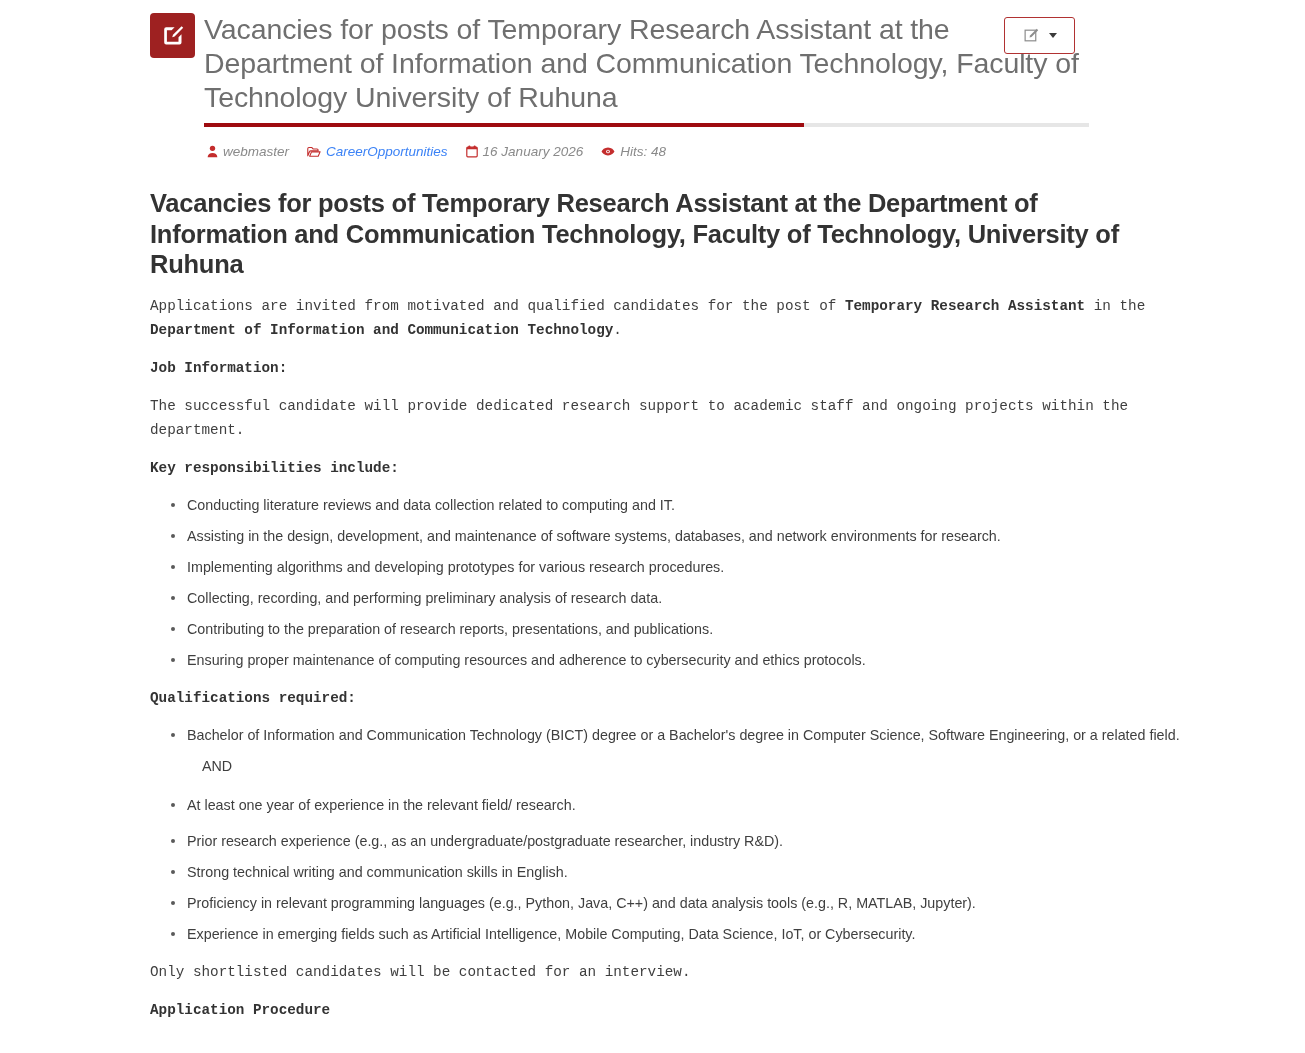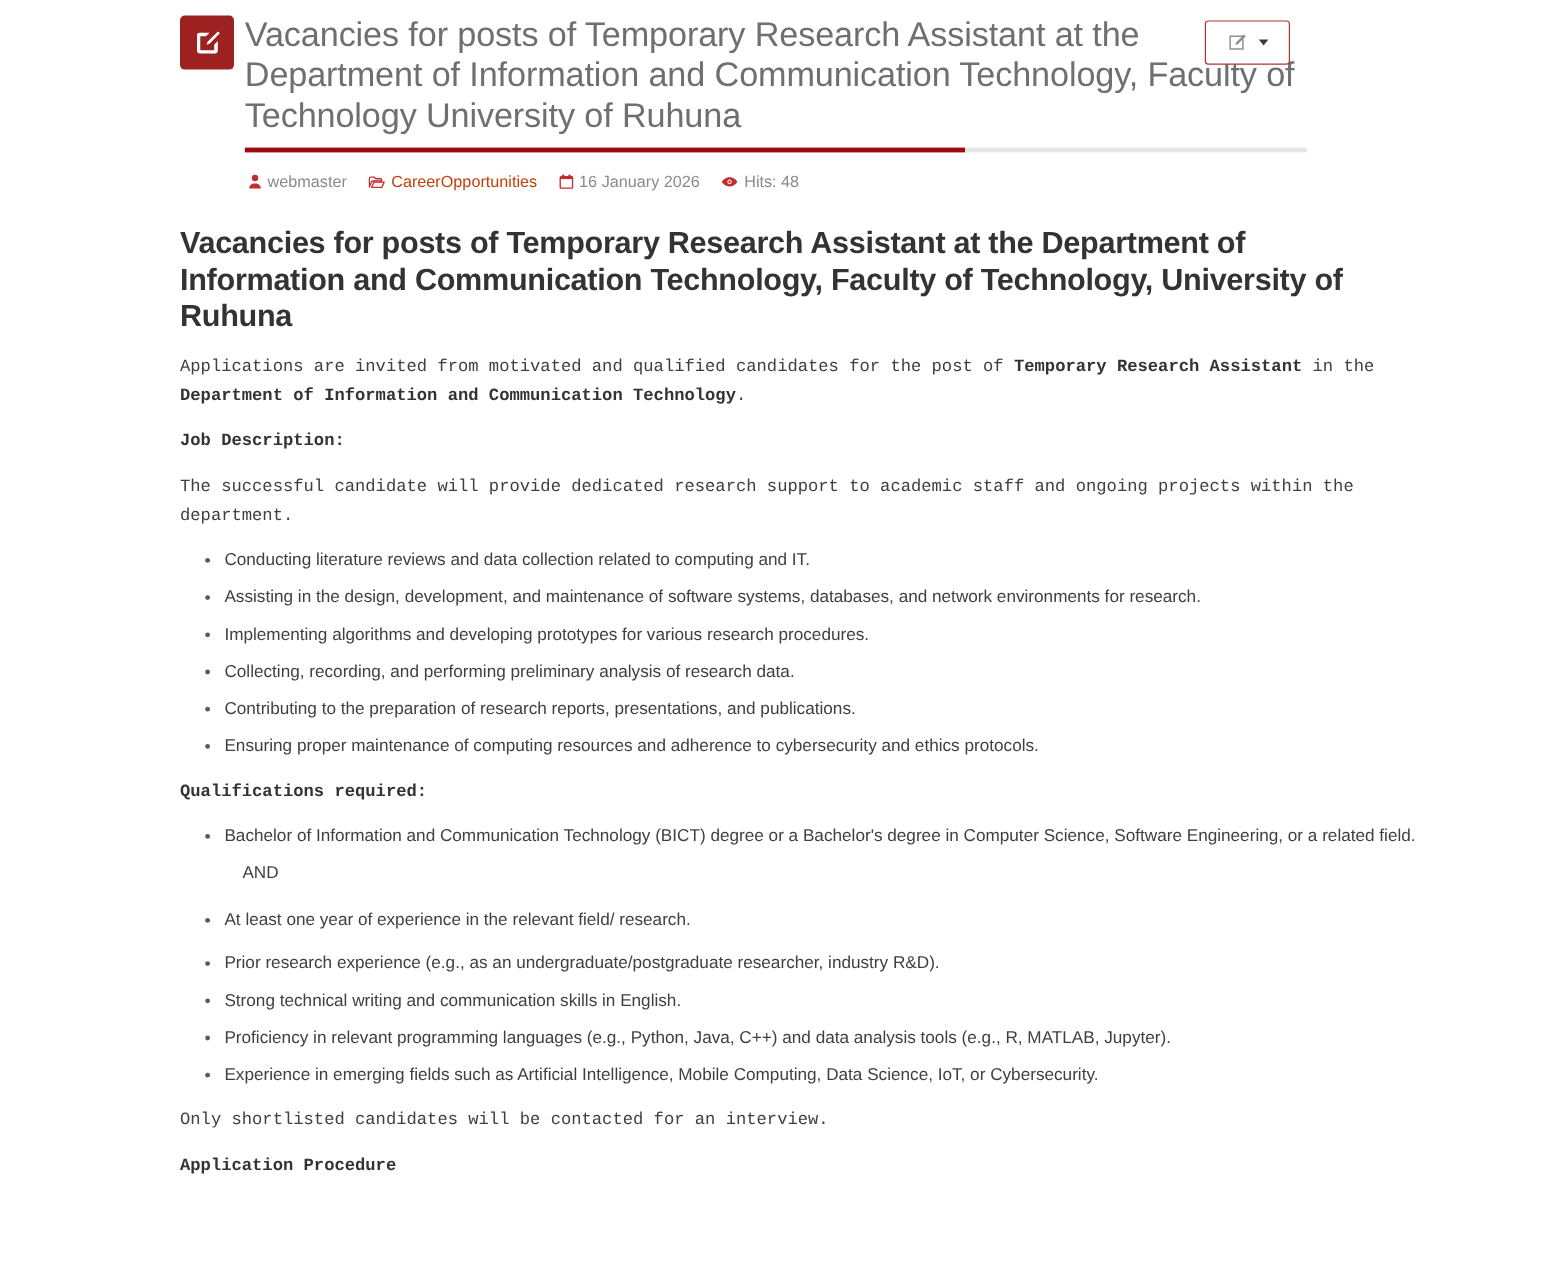--- a/index.html
+++ b/index.html
@@ -102,29 +102,30 @@
   
   .article-info {
     display: flex;
     align-items: flex-end;
     margin-top: 17px;
     margin-left: 57px;
     font-size: 13.5px;
     color: #8a8a8a;
     gap: 18px;
     font-family: "Liberation Sans", sans-serif;
+    font-style: italic;
   }
   .info-item {
     display: flex;
     align-items: center;
     gap: 5px;
     white-space: nowrap;
   }
   .info-item .ico { display: flex; align-items: center; }
-  .info-item.link-red span.text { color: #c2410c; }
+  .info-item.link-red span.text { color: #3b82f6; }
 
   
   .content {
     width: 1030px;
     margin-left: 150px;
     margin-top: 29px;
     font-size: 14.3px;
     line-height: 1.62;
     color: #3f3f3f;
   }
@@ -257,23 +258,24 @@
   </div>
 
   <div class="content">
 
     <h2 class="doc-heading">Vacancies for posts of Temporary Research Assistant at the Department of Information and Communication Technology, Faculty of Technology, University of Ruhuna</h2>
 
     <p>
       <span>Applications are invited from motivated and qualified candidates for the post of </span><strong>Temporary Research Assistant</strong><span> in the </span><strong>Department of Information and Communication Technology</strong><span>.</span>
     </p>
 
-    <p class="section-label">Job Description:</p>
+    <p class="section-label">Job Information:</p>
     <p>The successful candidate will provide dedicated research support to academic staff and ongoing projects within the department.</p>
 
+    <p class="section-label">Key responsibilities include:</p>
     <ul>
       <li>Conducting literature reviews and data collection related to computing and IT.</li>
       <li>Assisting in the design, development, and maintenance of software systems, databases, and network environments for research.</li>
       <li>Implementing algorithms and developing prototypes for various research procedures.</li>
       <li>Collecting, recording, and performing preliminary analysis of research data.</li>
       <li>Contributing to the preparation of research reports, presentations, and publications.</li>
       <li>Ensuring proper maintenance of computing resources and adherence to cybersecurity and ethics protocols.</li>
     </ul>
 
     <p class="section-label">Qualifications required:</p>

